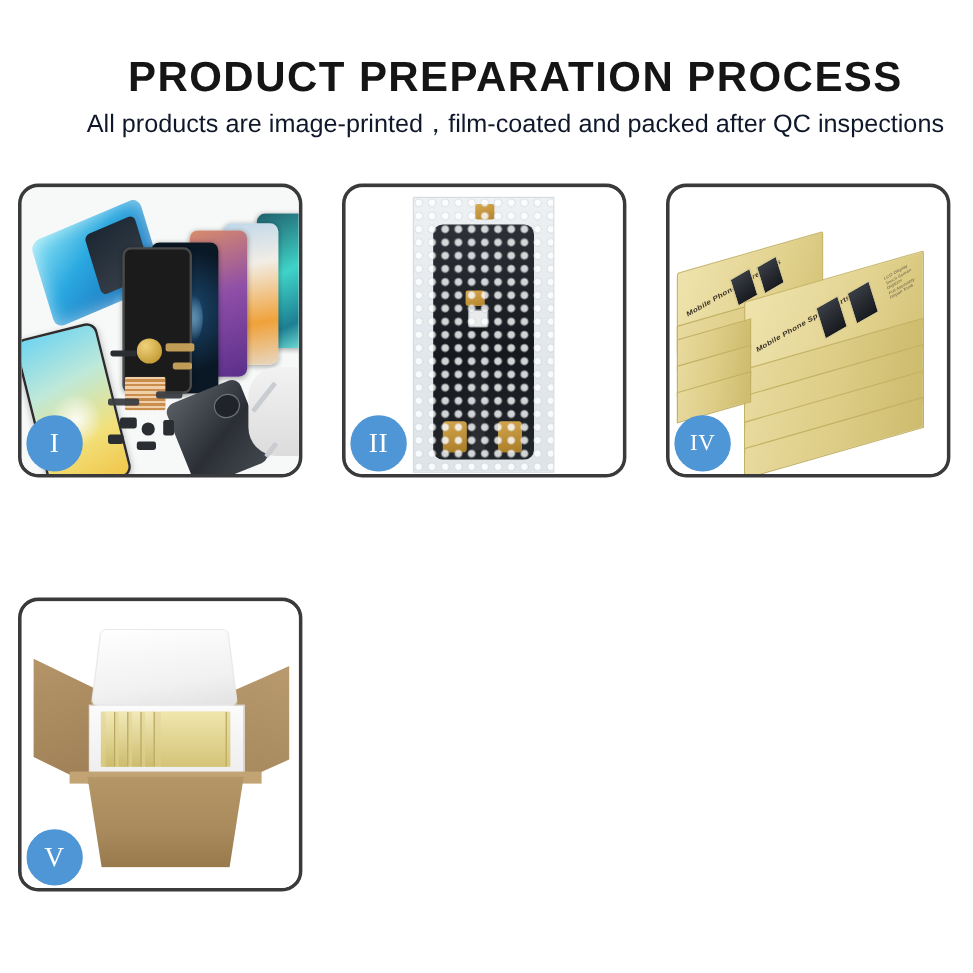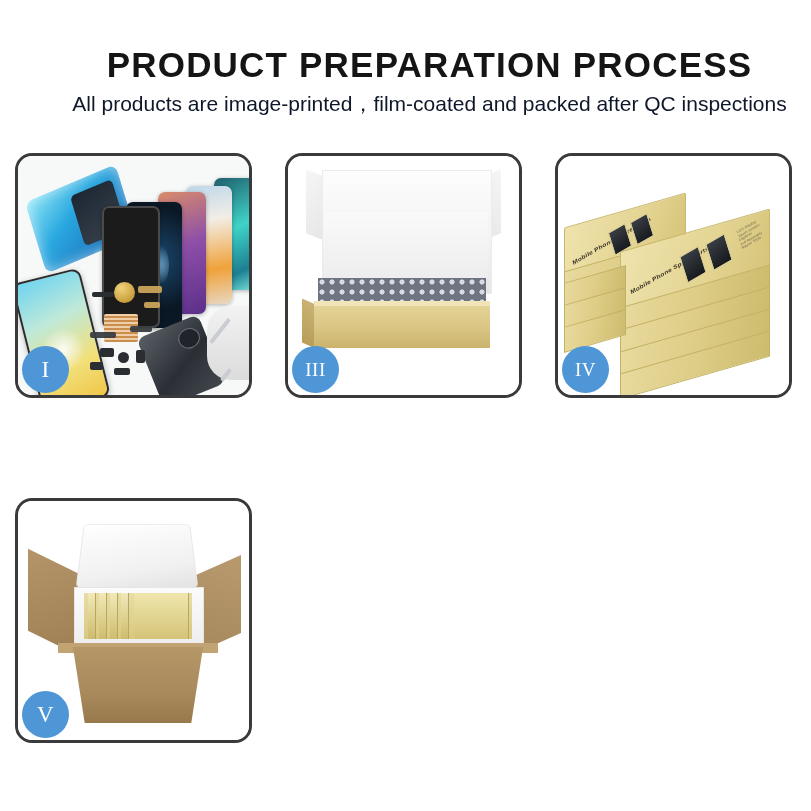--- a/index.html
+++ b/index.html
@@ -391,35 +391,38 @@
       <div class="p1-flex" style="left:120px; top:130px; width:24px; height:7px;"></div>
       <div class="p1-flex" style="left:126px; top:146px; width:16px; height:6px;"></div>
       <div class="p1-flex" style="left:72px; top:176px; width:26px; height:6px; background:#3a3d42;"></div>
       <div class="p1-flex" style="left:112px; top:170px; width:22px; height:6px; background:#3a3d42;"></div>
       <div class="p1-tool" style="left:200px; top:160px; width:4px; height:30px;"></div>
       <div class="p1-tool" style="left:206px; top:212px; width:4px; height:14px;"></div>
     </div>
     <div class="badge">I</div>
   </div>
 
-
   <div class="panel">
     <div class="panel-photo">
-      <div class="p3-bg"></div>
-      <div class="p3-lidflapL"></div>
-      <div class="p3-lidflapR"></div>
-      <div class="p3-lidback"></div>
-      <div class="p3-foam"></div>
-      <div class="p3-bubble"></div>
-      <div class="p3-boxside"></div>
-      <div class="p3-boxrim"></div>
-      <div class="p3-boxfront"></div>
+      <div class="p2-bg"></div>
+      <div class="p2-bag">
+        <div class="p2-screen">
+          <div class="p2-cable"></div>
+          <div class="p2-conn" style="left:34%; top:36%;"></div>
+          <div class="p2-tape" style="left:32%; top:28%;"></div>
+          <div class="p2-foot" style="left:10%;"></div>
+          <div class="p2-foot" style="right:12%;"></div>
+        </div>
+        <div class="p2-tape" style="left:44%; top:2%;"></div>
+        <div class="p2-bubbles"></div>
+      </div>
     </div>
-    <div class="badge small">III</div>
+    <div class="badge">II</div>
   </div>
+
 
   <div class="panel">
     <div class="panel-photo">
       <div class="p4-bg"></div>
       <div class="p4-stack">
 
         <div class="p4-lid" style="left:2px; top:36px; width:120px; height:54px; transform: skewY(-16deg);">
           <div class="p4-label" style="left:6px; top:22px; transform: rotate(-16deg);">Mobile Phone Spare Parts</div>
           <div class="p4-prodimg" style="left:46px; top:14px; width:16px; height:24px; transform: rotate(-16deg);"></div>
           <div class="p4-prodimg" style="left:68px; top:10px; width:16px; height:24px; transform: rotate(-16deg);"></div>

